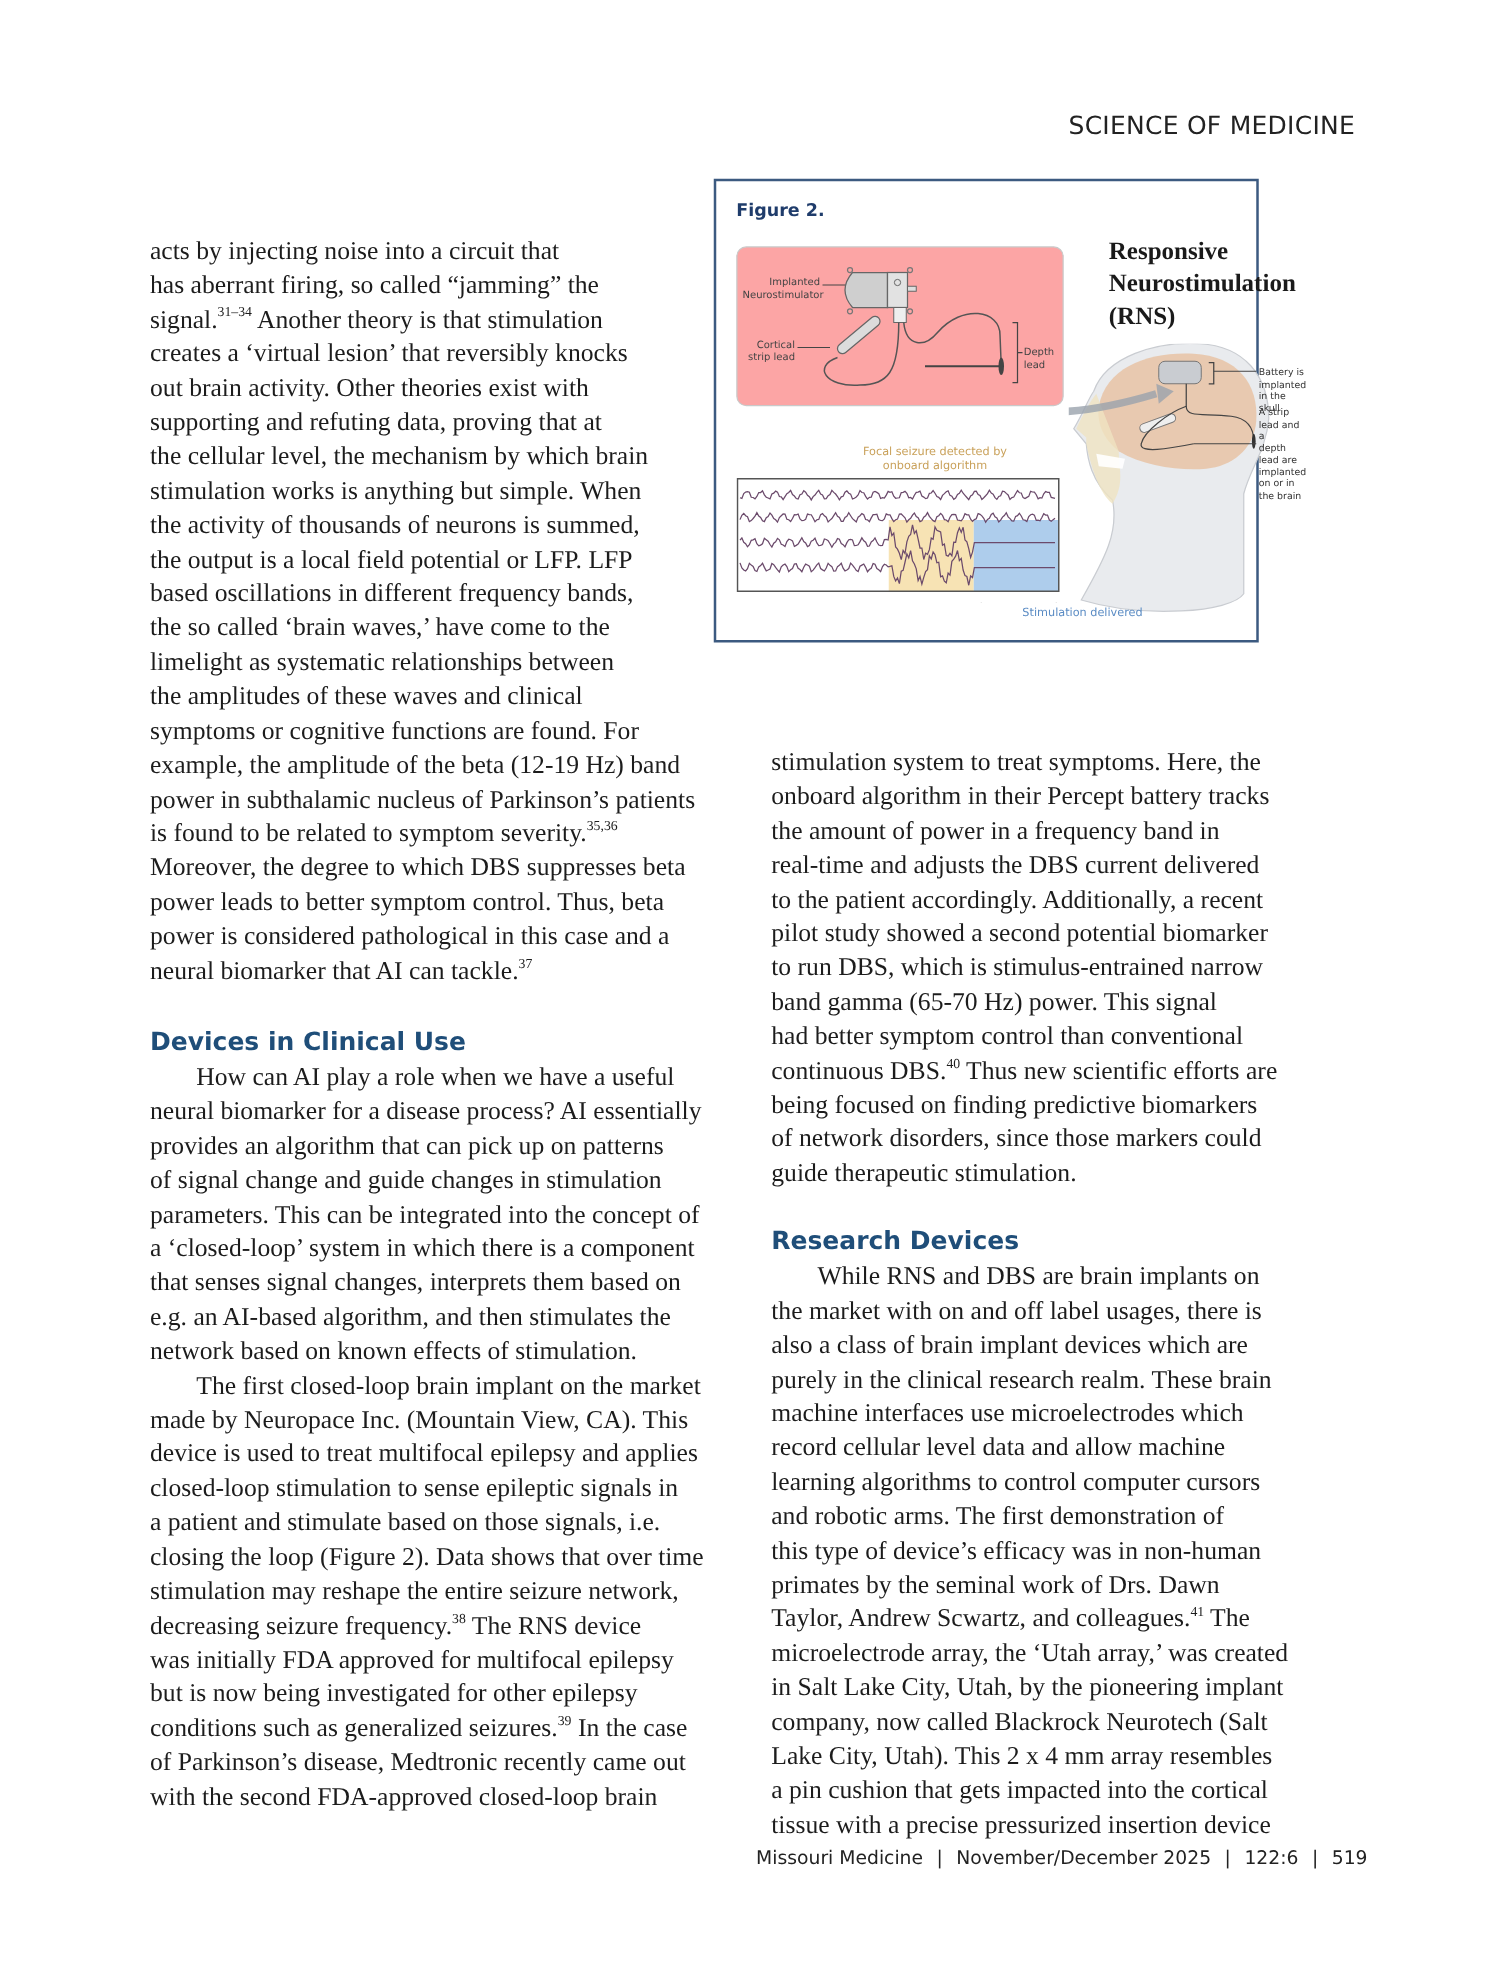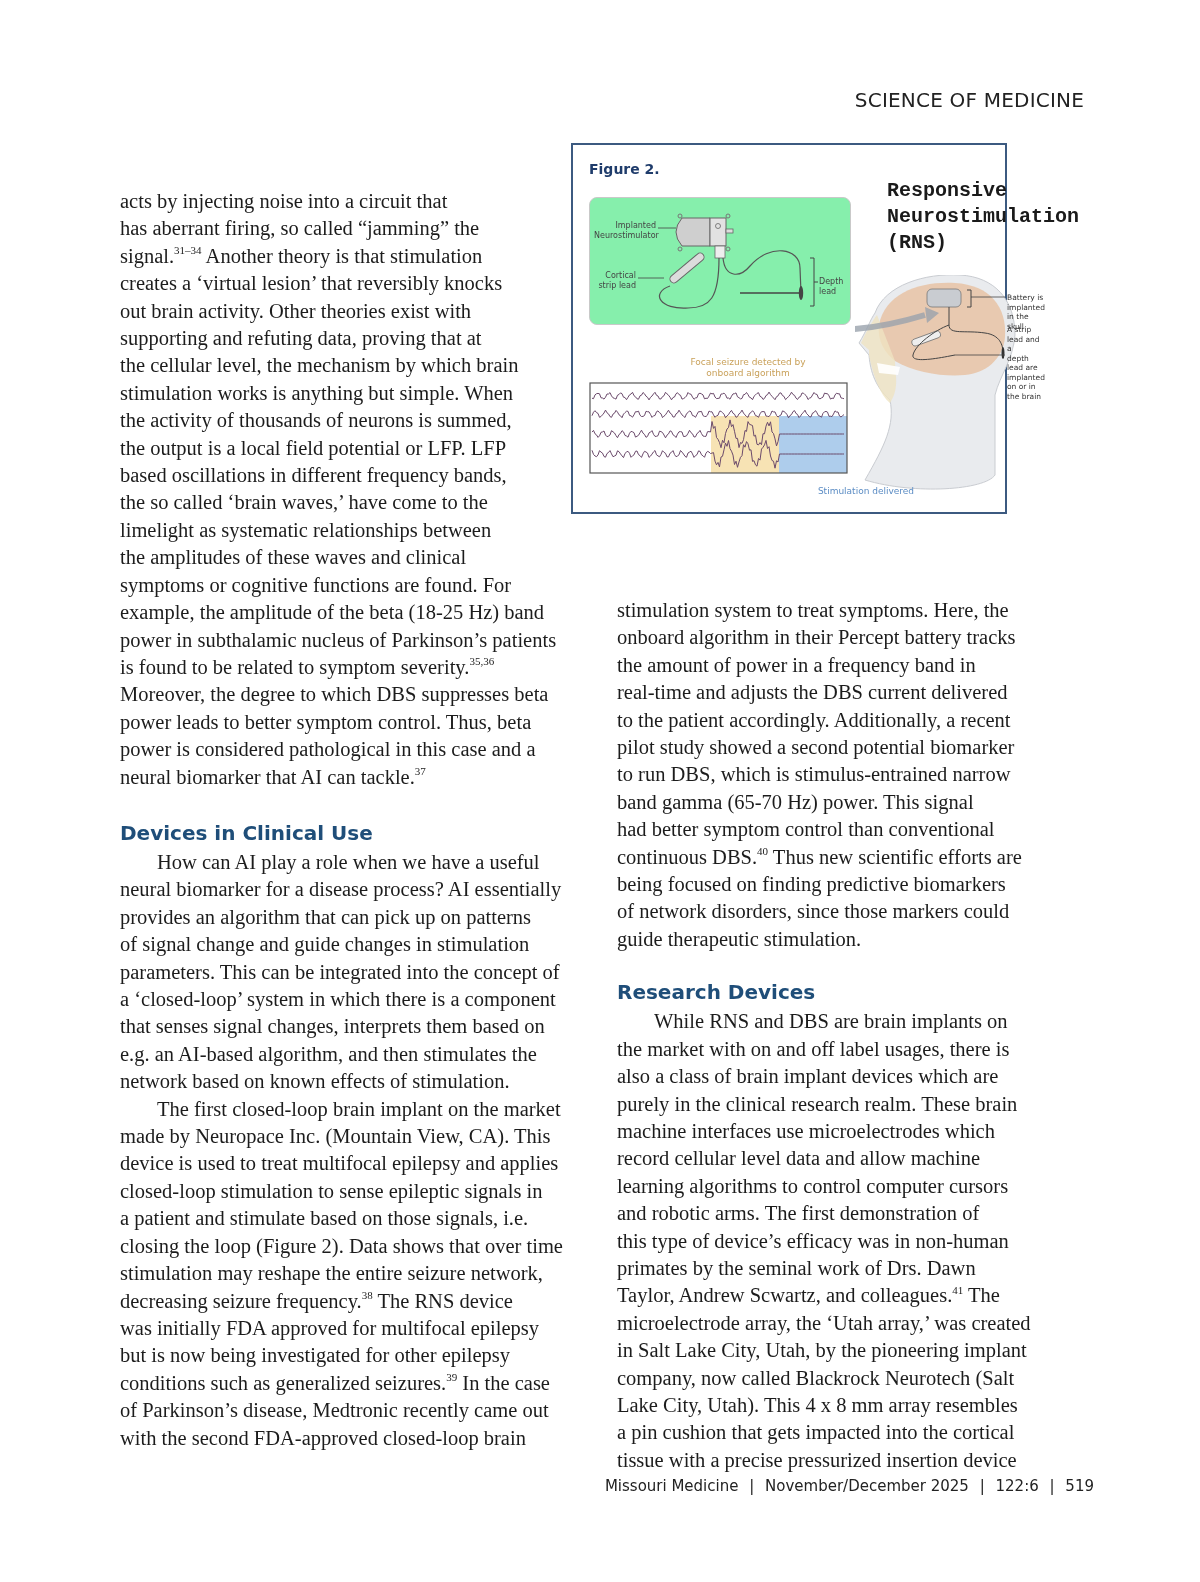--- a/index.html
+++ b/index.html
@@ -36,27 +36,27 @@
     
     .figure {
       position: absolute; left: 571px; top: 143px; width: 436px; height: 371px;
       border: 2px solid #3c5a80; background: #fff;
     }
     .figure-label {
       position: absolute; left: 16px; top: 16px;
       font-family: "DejaVu Sans", sans-serif; font-weight: bold; font-size: 14px; color: #1f3c6b;
     }
     .fig-title {
-      position: absolute; left: 314px; top: 33px; width: 200px;
-      font-family: Liberation Mono, monospace; font-weight: bold; font-size: 20px; line-height: 26px; color: #1a1a1a;
+      position: absolute; left: 314px; top: 43px; width: 200px;
+      font-family: Liberation Serif, serif; font-weight: bold; font-size: 20px; line-height: 26px; color: #1a1a1a;
     }
     .fig-title span { display: block; }
     .device-panel {
       position: absolute; left: 16px; top: 52px; width: 262px; height: 128px;
-      border: 1.5px solid #c9c9c9; border-radius: 8px; background: #86efac;
+      border: 1.5px solid #c9c9c9; border-radius: 8px; background: #fca5a5;
     }
     .fig-small {
       position: absolute; font-family: "DejaVu Sans", sans-serif; font-size: 8px; line-height: 10px; color: #444; text-align: right;
     }
     .fig-annot {
       position: absolute; font-family: "DejaVu Sans", sans-serif; font-size: 7.5px; line-height: 9.5px; color: #333;
     }
     .seizure-label {
       position: absolute; left: 100px; top: 212px; width: 150px; text-align: center;
       font-family: "DejaVu Sans", sans-serif; font-size: 9px; line-height: 11px; color: #c9a15a;
@@ -88,21 +88,21 @@
     <span class="line">supporting and refuting data, proving that at</span>
     <span class="line">the cellular level, the mechanism by which brain</span>
     <span class="line">stimulation works is anything but simple. When</span>
     <span class="line">the activity of thousands of neurons is summed,</span>
     <span class="line">the output is a local field potential or LFP. LFP</span>
     <span class="line">based oscillations in different frequency bands,</span>
     <span class="line">the so called ‘brain waves,’ have come to the</span>
     <span class="line">limelight as systematic relationships between</span>
     <span class="line">the amplitudes of these waves and clinical</span>
     <span class="line">symptoms or cognitive functions are found. For</span>
-    <span class="line">example, the amplitude of the beta (18-25 Hz) band</span>
+    <span class="line">example, the amplitude of the beta (12-19 Hz) band</span>
     <span class="line">power in subthalamic nucleus of Parkinson’s patients</span>
     <span class="line">is found to be related to symptom severity.<sup>35,36</sup></span>
     <span class="line">Moreover, the degree to which DBS suppresses beta</span>
     <span class="line">power leads to better symptom control. Thus, beta</span>
     <span class="line">power is considered pathological in this case and a</span>
     <span class="line">neural biomarker that AI can tackle.<sup>37</sup></span>
   </div>
 
 <div class="col col-left-bottom">
   <span class="section-heading">Devices in Clinical Use</span>
@@ -158,21 +158,21 @@
       <span class="line">machine interfaces use microelectrodes which</span>
       <span class="line">record cellular level data and allow machine</span>
       <span class="line">learning algorithms to control computer cursors</span>
       <span class="line">and robotic arms. The first demonstration of</span>
       <span class="line">this type of device’s efficacy was in non-human</span>
       <span class="line">primates by the seminal work of Drs. Dawn</span>
       <span class="line">Taylor, Andrew Scwartz, and colleagues.<sup>41</sup> The</span>
       <span class="line">microelectrode array, the ‘Utah array,’ was created</span>
       <span class="line">in Salt Lake City, Utah, by the pioneering implant</span>
       <span class="line">company, now called Blackrock Neurotech (Salt</span>
-      <span class="line">Lake City, Utah).  This 4 x 8 mm array resembles</span>
+      <span class="line">Lake City, Utah).  This 2 x 4 mm array resembles</span>
       <span class="line">a pin cushion that gets impacted into the cortical</span>
       <span class="line">tissue with a precise pressurized insertion device</span>
     </div>
 </div>
 
 <div class="figure">
   <div class="figure-label">Figure 2.</div>
 
   <div class="fig-title">
     <span>Responsive</span>

